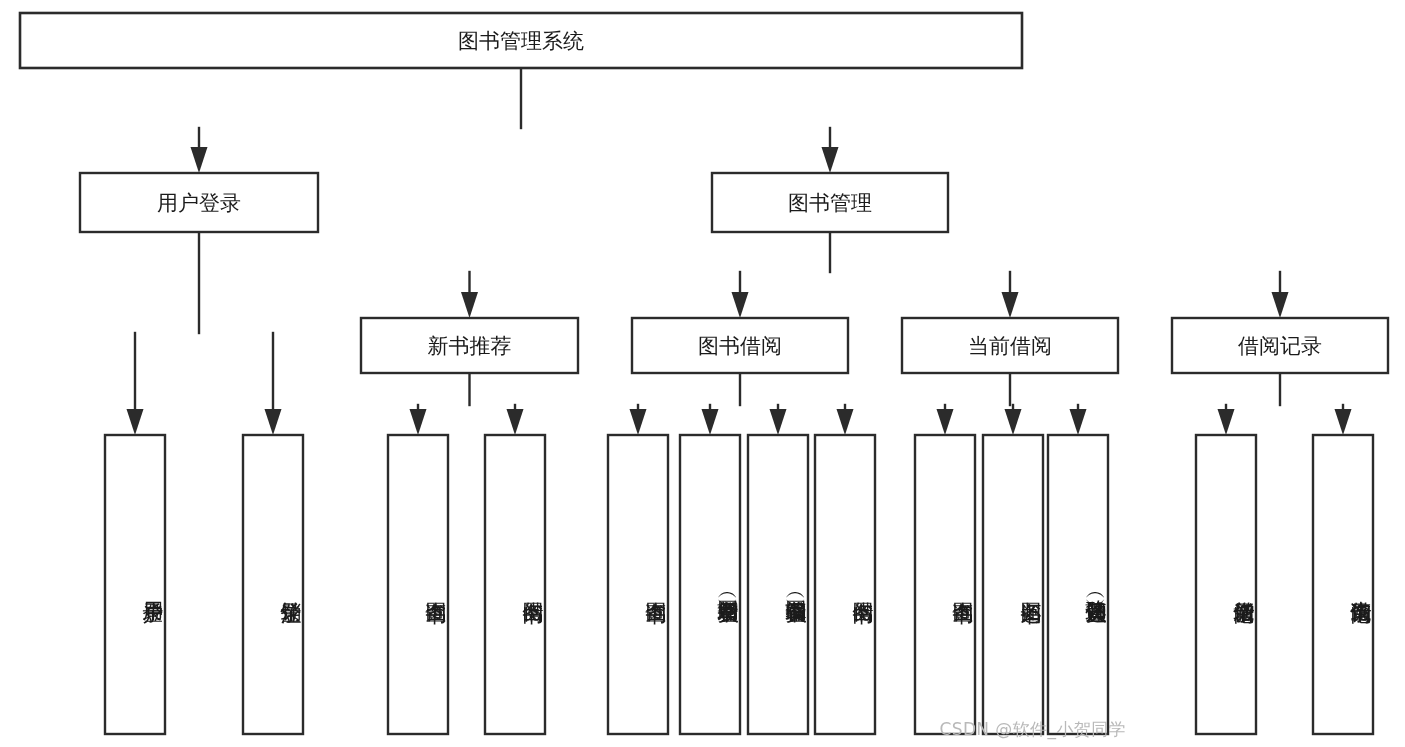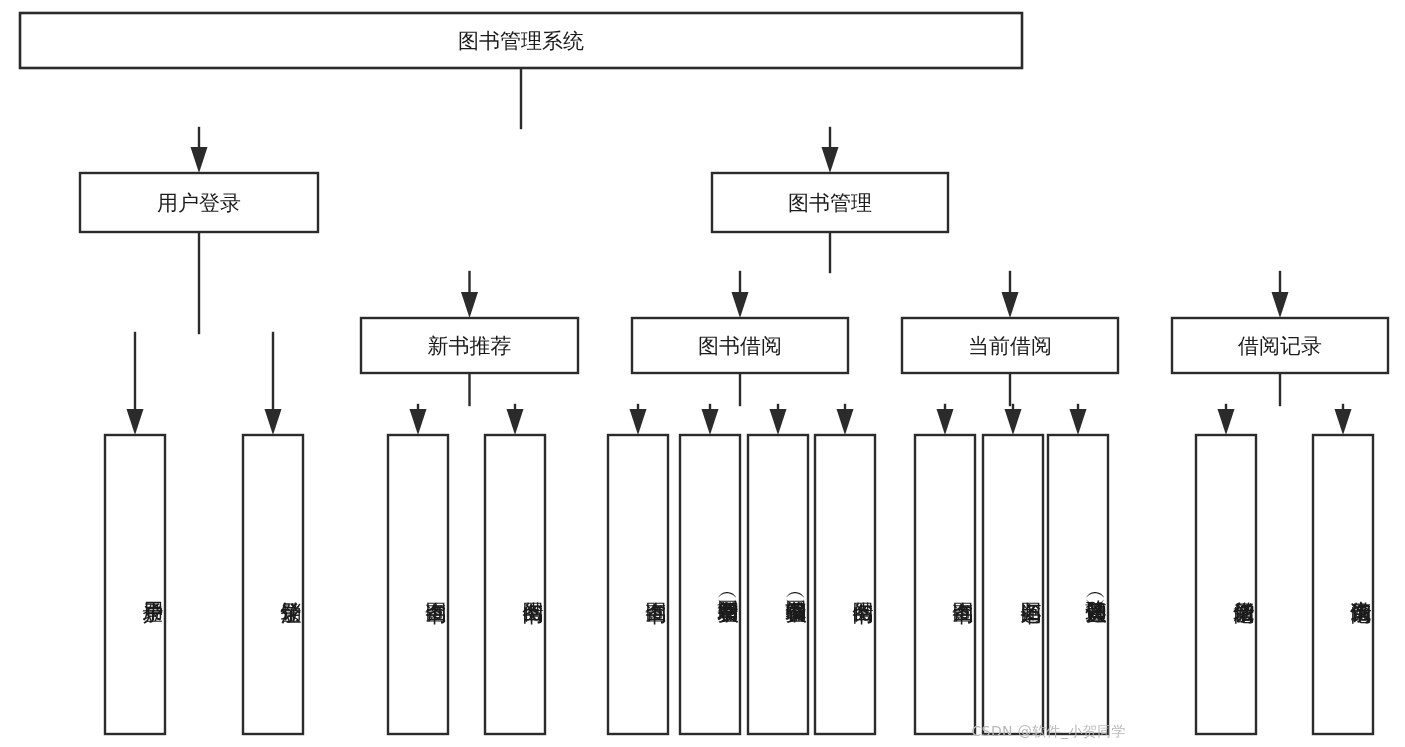--- a/index.html
+++ b/index.html
@@ -70,21 +70,21 @@
     width: 100%;
     padding-top: 2px;
     box-sizing: border-box;
     overflow: hidden;
   }
   .watermark {
     position: absolute;
     right: 12px;
     bottom: 6px;
     font-family: "DejaVu Sans", "Liberation Sans", sans-serif;
-    font-size: 14px;
+    font-size: 17px;
     color: #b9b9b9;
     letter-spacing: 0.4px;
     user-select: none;
     pointer-events: none;
     white-space: nowrap;
   }
 </style>
 </head>
 <body>
 

